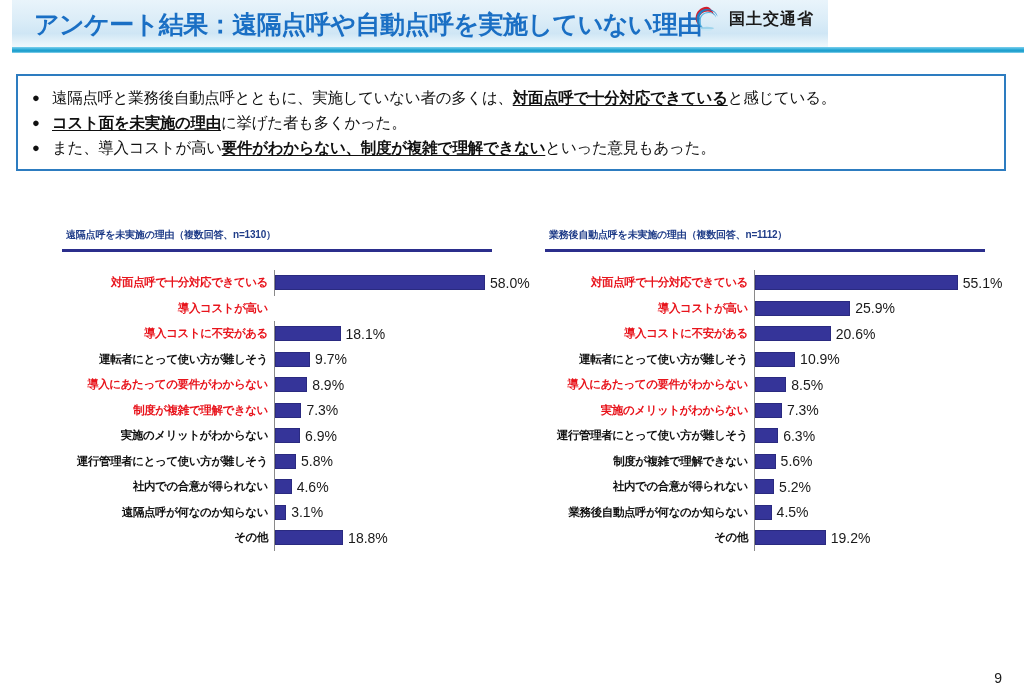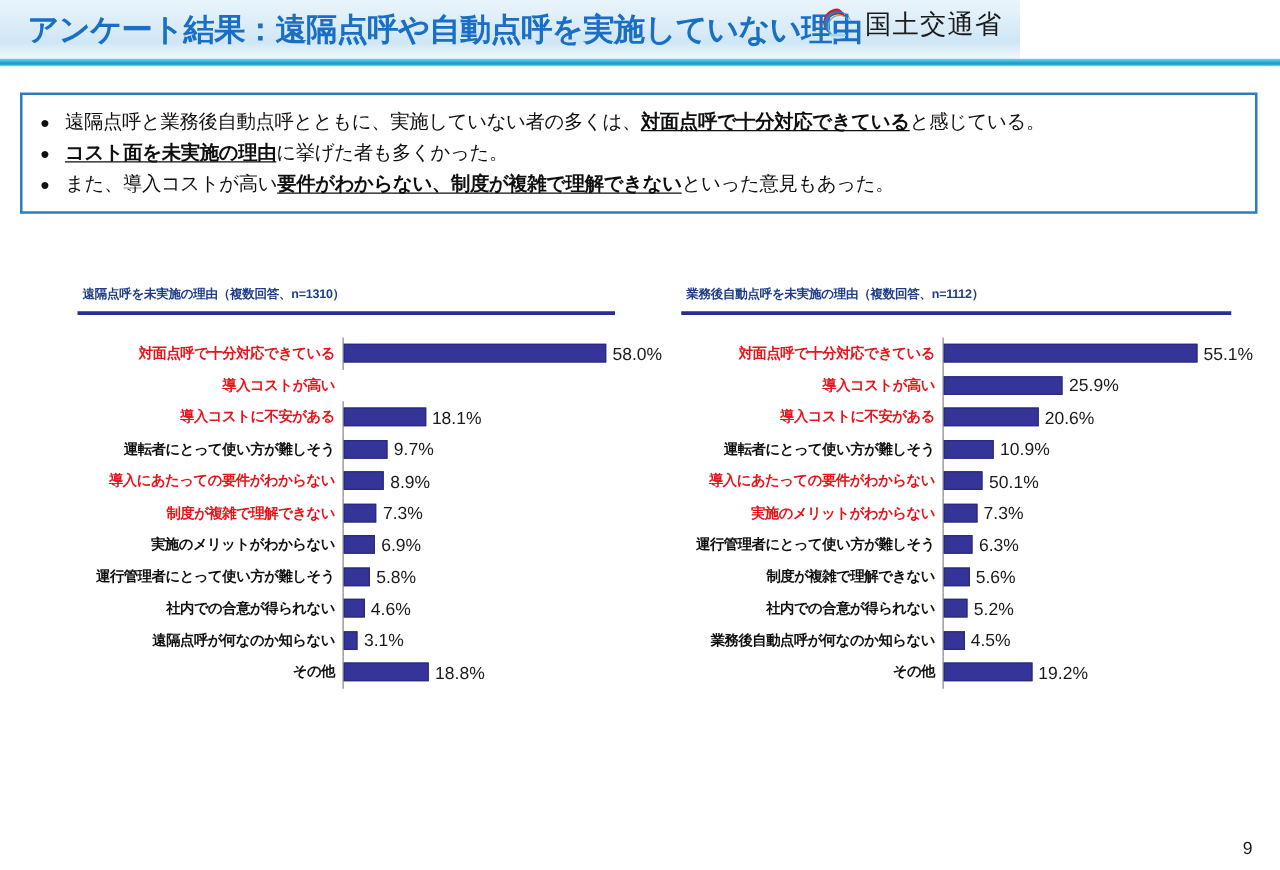--- a/index.html
+++ b/index.html
@@ -12,21 +12,21 @@
     height: 696px;
     background: #ffffff;
     font-family: "Liberation Sans", "DejaVu Sans", sans-serif;
     position: relative;
     overflow: hidden;
   }
 
   
   .header {
     position: absolute;
-    left: 0; top: 0;
+    left: 12px; top: 0;
     width: 816px;
     height: 54px;
     background: linear-gradient(to bottom, #e9f4fb 0%, #dcedf8 35%, #cfe6f5 62%, #eaf5fb 82%, #ffffff 100%);
   }
   .header-rule {
     position: absolute;
     left: 0; top: 47px;
     width: 1024px;
     height: 6px;
     background: linear-gradient(to bottom, #7ed0ee 0%, #2aa9d6 45%, #169ac9 70%, #8fd7f0 100%);
@@ -47,22 +47,22 @@
     display: flex;
     align-items: center;
     gap: 8px;
   }
   .logo-mark {
     width: 28px; height: 28px;
     position: relative;
     flex: none;
   }
   .ministry-name {
-    font-size: 21px;
-    font-weight: normal;
+    font-size: 16px;
+    font-weight: bold;
     color: #1b1b1b;
     letter-spacing: 1px;
     white-space: nowrap;
   }
 
   
   .summary-box {
     position: absolute;
     left: 16px; top: 74px;
     width: 990px;
@@ -306,21 +306,21 @@
         <div class="bar-label">運転者にとって使い方が難しそう</div>
         <div class="bar-track">
           <div class="bar-fill" style="width: 40.1px; background: rgb(53, 52, 153);"></div>
           <div class="bar-value">10.9%</div>
         </div>
       </div>
       <div class="bar-row">
         <div class="bar-label hl">導入にあたっての要件がわからない</div>
         <div class="bar-track">
           <div class="bar-fill" style="width: 31.3px; background: rgb(53, 52, 153);"></div>
-          <div class="bar-value">50.1%</div>
+          <div class="bar-value">8.5%</div>
         </div>
       </div>
       <div class="bar-row">
         <div class="bar-label hl">実施のメリットがわからない</div>
         <div class="bar-track">
           <div class="bar-fill" style="width: 26.9px; background: rgb(53, 52, 153);"></div>
           <div class="bar-value">7.3%</div>
         </div>
       </div>
       <div class="bar-row">

